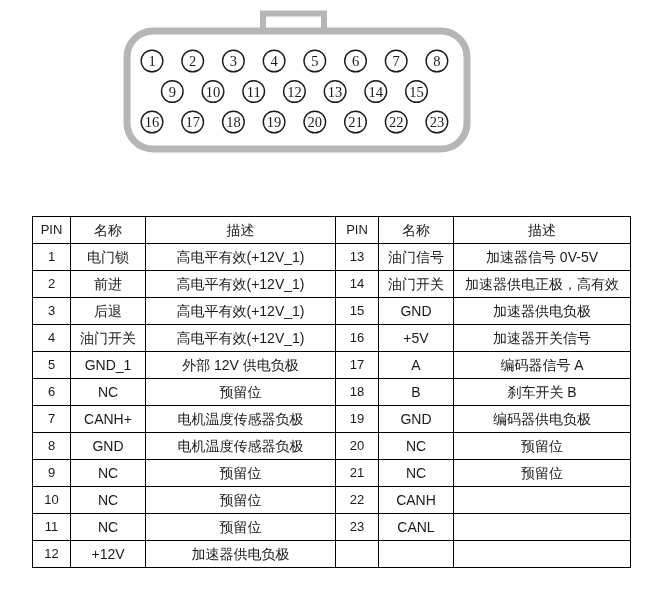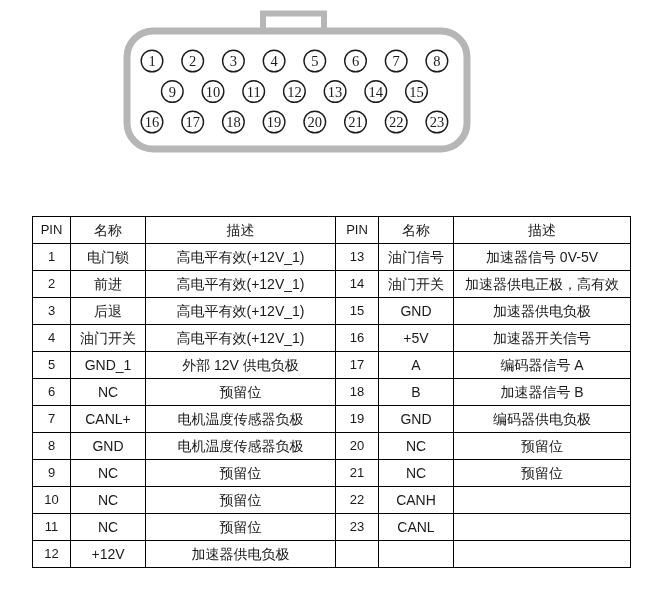--- a/index.html
+++ b/index.html
@@ -176,25 +176,25 @@
           <td class="col-pin">17</td>
           <td class="col-name">A</td>
           <td class="col-desc">编码器信号 A</td>
         </tr>
         <tr>
           <td class="col-pin">6</td>
           <td class="col-name">NC</td>
           <td class="col-desc">预留位</td>
           <td class="col-pin">18</td>
           <td class="col-name">B</td>
-          <td class="col-desc">加速器信号 B</td>
+          <td class="col-desc">刹车开关 B</td>
         </tr>
         <tr>
           <td class="col-pin">7</td>
-          <td class="col-name">CANL+</td>
+          <td class="col-name">CANH+</td>
           <td class="col-desc">电机温度传感器负极</td>
           <td class="col-pin">19</td>
           <td class="col-name">GND</td>
           <td class="col-desc">编码器供电负极</td>
         </tr>
         <tr>
           <td class="col-pin">8</td>
           <td class="col-name">GND</td>
           <td class="col-desc">电机温度传感器负极</td>
           <td class="col-pin">20</td>

